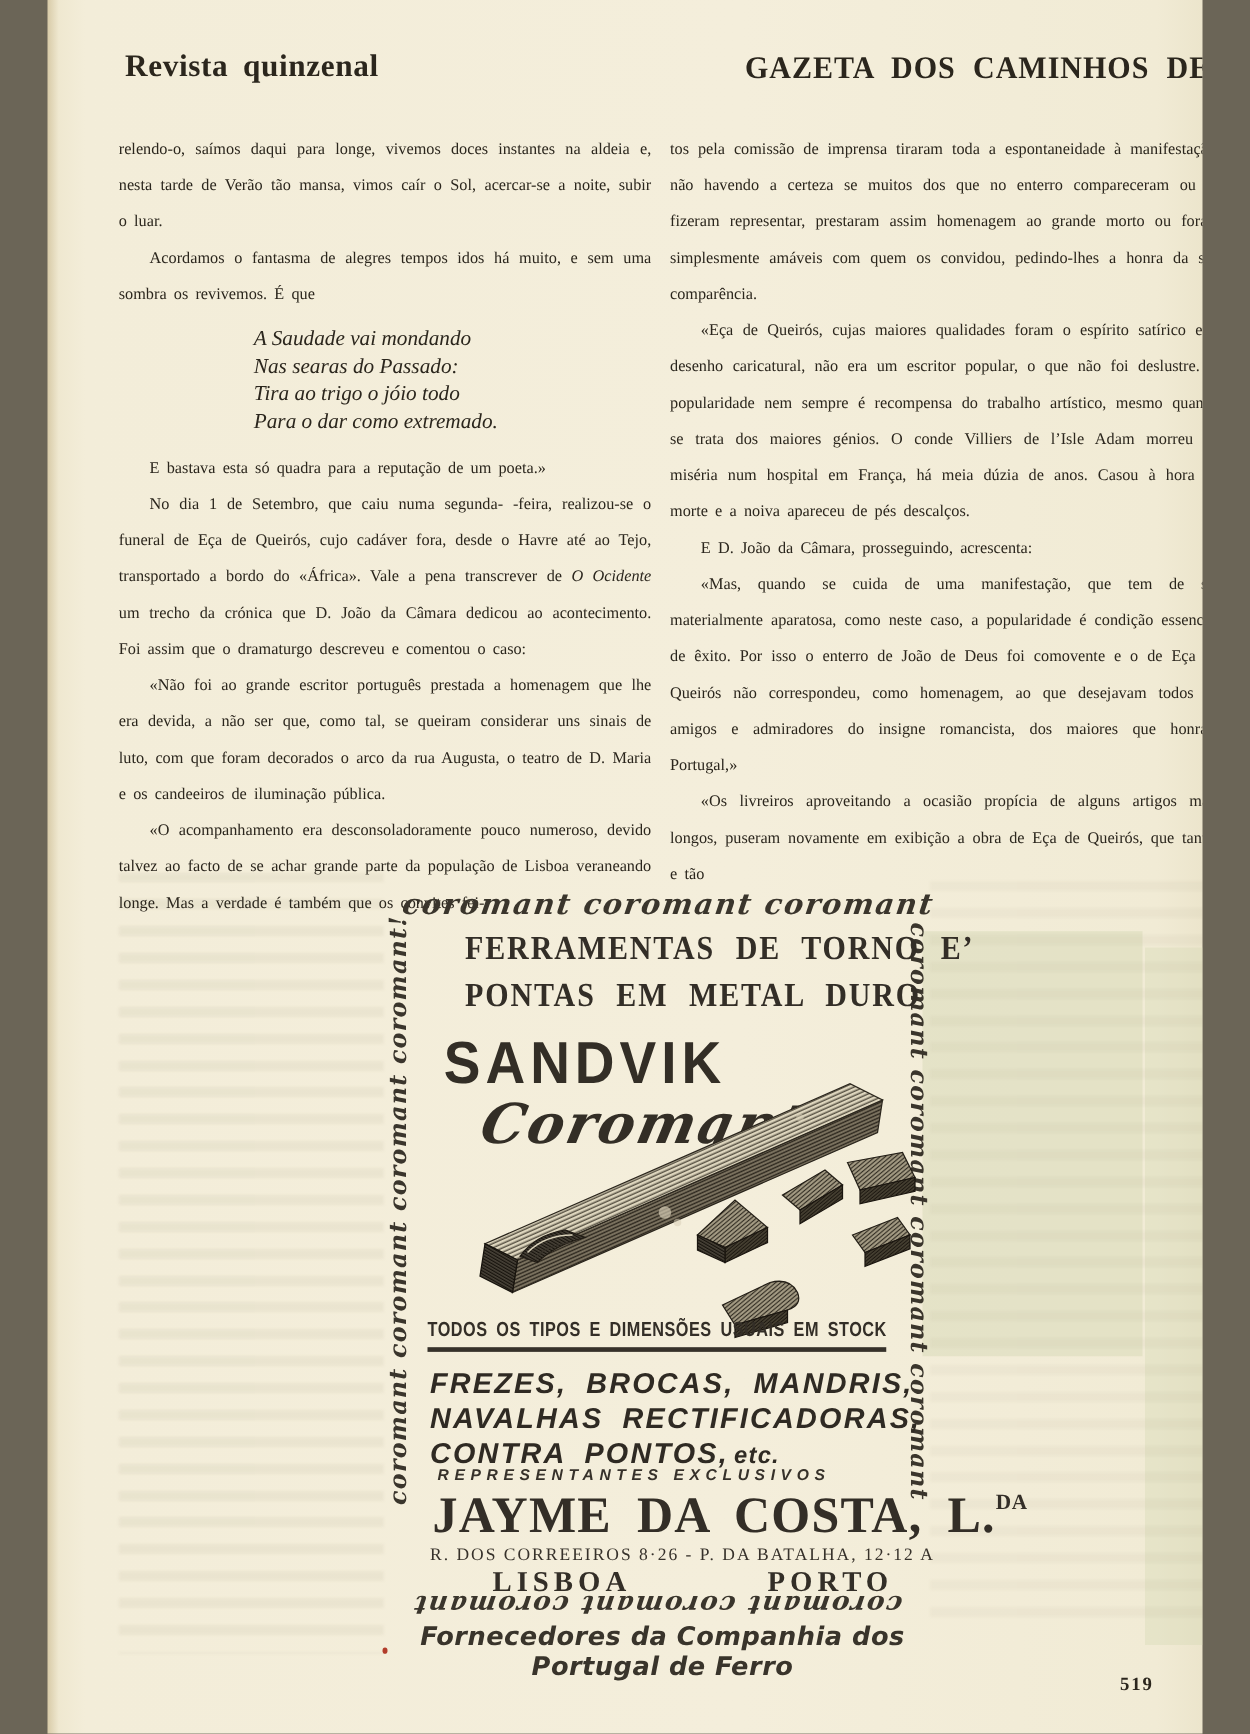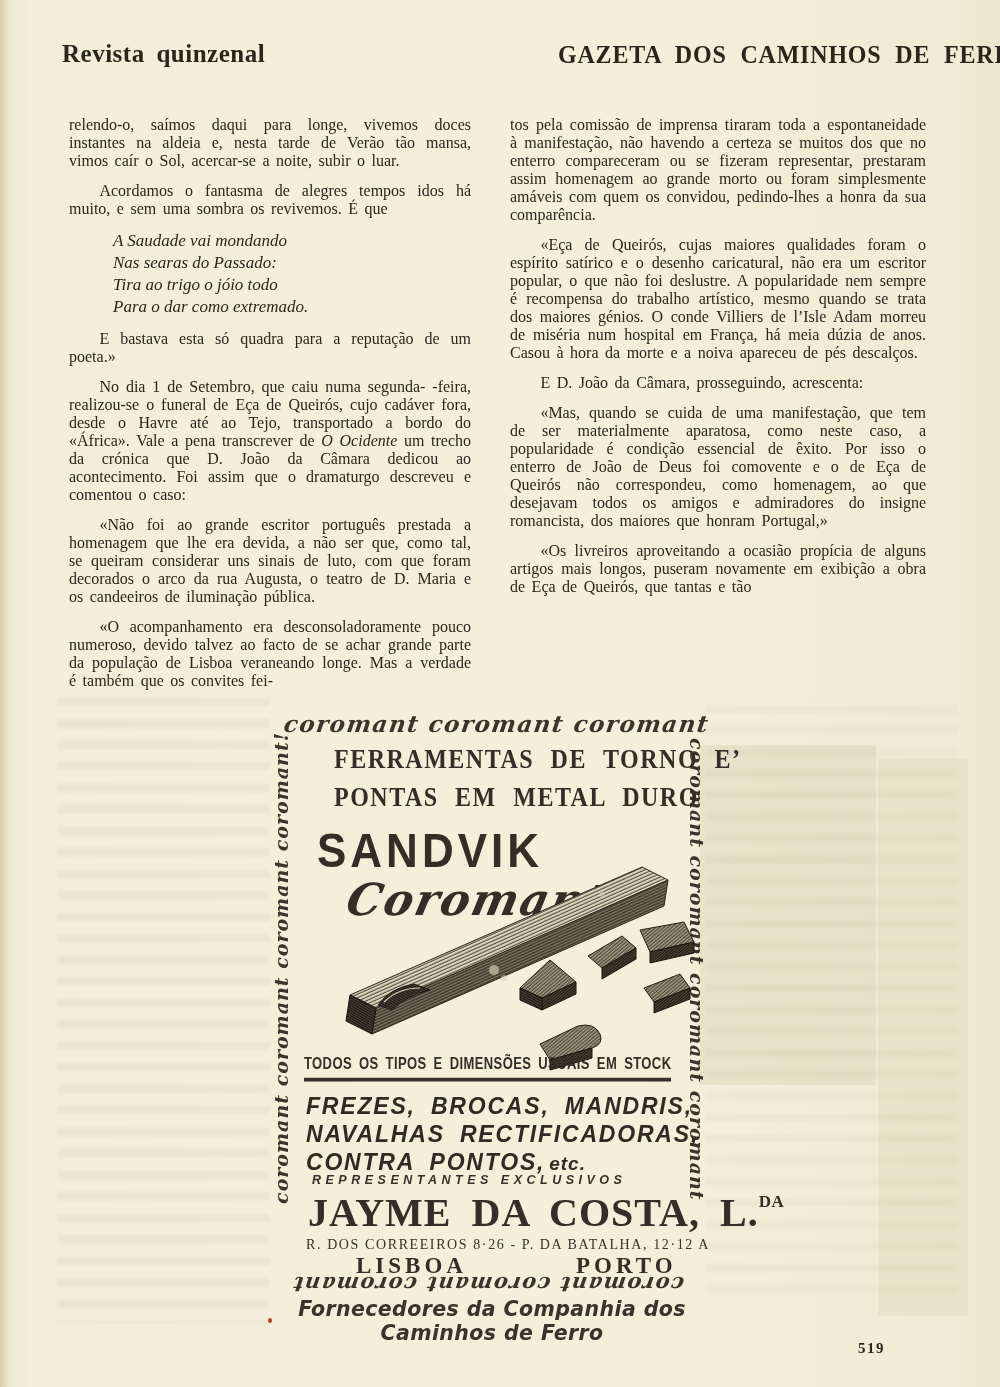--- a/index.html
+++ b/index.html
@@ -1,30 +1,30 @@
 <!DOCTYPE html>
 <html><head>
 <meta charset="utf-8">
 <style>
   html,body{margin:0;padding:0;background:#6b6557;}
   .page{
-    position:relative;width:1000px;height:1387px;margin:0 auto;
+    position:relative;width:924px;height:1387px;margin:0 auto;
     background:linear-gradient(90deg,#d8cba8 0px,#efe8d0 9px,#f3edd9 30px,#f4eedb 60%,#f1ebd5 96%,#ece5cc 100%);
     overflow:hidden;color:#2b261d;
     font-family:"Liberation Serif","DejaVu Serif",serif;
   }
   
   .hdr-left{position:absolute;left:62px;top:40px;font-size:25px;font-weight:bold;letter-spacing:.5px;word-spacing:5px;white-space:nowrap;}
   .hdr-right{position:absolute;left:558px;top:41px;font-size:24px;font-weight:bold;letter-spacing:.8px;word-spacing:7px;white-space:nowrap;transform:scaleY(1.05);transform-origin:top left;}
   
   .colL{position:absolute;left:57px;top:104px;width:426px;}
   .colR{position:absolute;left:498px;top:104px;width:440px;}
-  .col p{margin:12px;font-size:16px;line-height:18px;text-align:justify;text-indent:1.9em;word-spacing:2.5px;}
+  .col p{margin:0;font-size:13px;line-height:29px;text-align:justify;text-indent:1.9em;word-spacing:2.5px;}
   .col p.noindent{text-indent:0;}
-  .poem{margin:11px 0 11px 56px;font-style:italic;}
+  .poem{margin:11px 0 11px 108px;font-style:italic;}
   .poem div{font-size:17px;line-height:22px;}
   
   .bleed{position:absolute;pointer-events:none;filter:blur(1.4px);}
   .bleed-lines{background:repeating-linear-gradient(180deg,rgba(115,104,72,.12) 0 8px,rgba(0,0,0,0) 8px 21.5px);}
   .tint{position:absolute;pointer-events:none;}
   .speck{position:absolute;left:268px;top:1318px;width:4px;height:5px;border-radius:50%;background:#b23c2a;}
   
   .ad{position:absolute;left:278px;top:710px;width:426px;height:594px;color:#35302a;}
   .script{font-family:"DejaVu Serif","Liberation Serif",serif;font-style:italic;font-weight:bold;}
   .ad-topscript{position:absolute;top:0px;left:8px;font-size:23px;letter-spacing:1.5px;white-space:nowrap;transform:skewX(-8deg);transform-origin:left top;color:#3a352c;}
@@ -162,16 +162,16 @@
     <div class="ad-address">R. DOS CORREEIROS 8·26 - P. DA BATALHA, 12·12 A</div>
 
     <div class="ad-cities">
       <span class="city-l">LISBOA</span>
       <span class="city-r">PORTO</span>
     </div>
 
     <div class="ad-botscript script">coromant coromant coromant</div>
   </div>
 
-  <div class="supplier">Fornecedores da Companhia dos Caminhos de Ferro</div>
+  <div class="supplier">Fornecedores da Companhia dos Portugal de Ferro</div>
   <div class="pageno">519</div>
 
 </div>
 
 </body></html>

